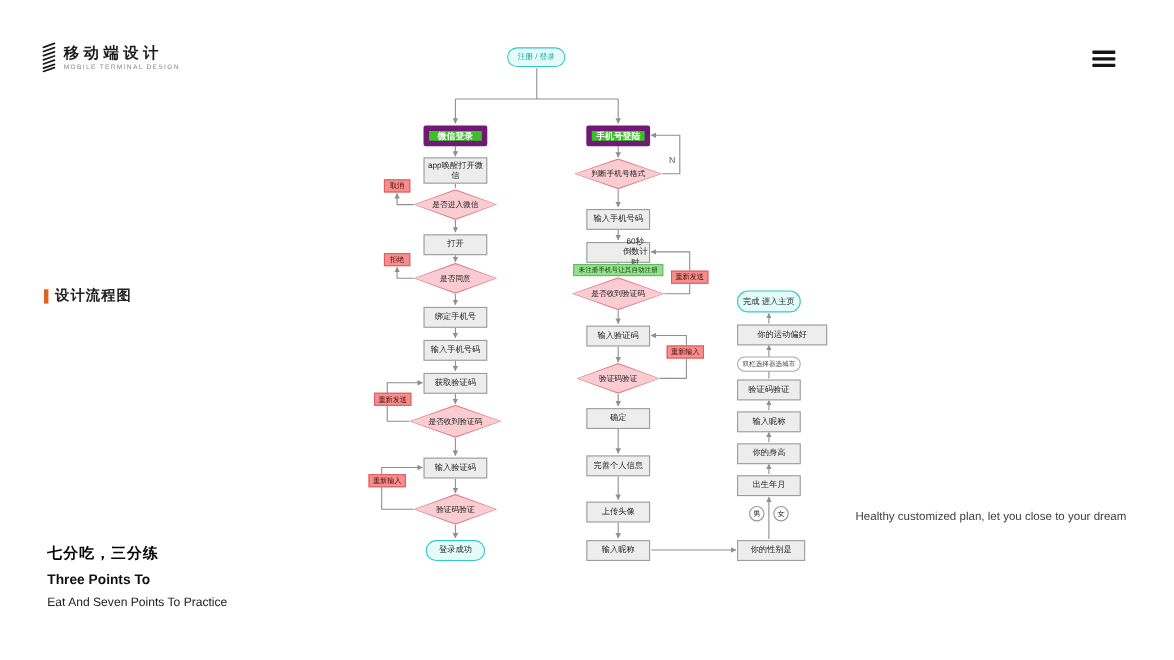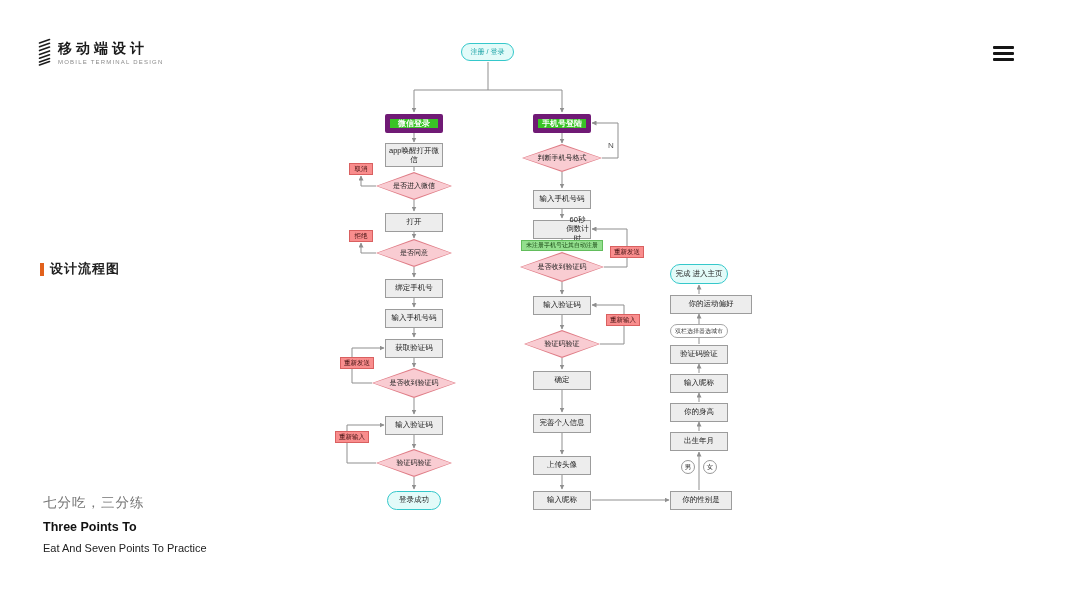--- a/index.html
+++ b/index.html
@@ -17,21 +17,21 @@
   .hamburger{position:absolute;left:993px;top:46px;width:21px;cursor:pointer;}
   .hamburger span{display:block;height:2.6px;background:#151515;border-radius:1px;margin-bottom:3.6px;}
 
   
   .section-label{position:absolute;left:40px;top:260px;display:flex;align-items:center;gap:6px;}
   .section-bar{width:4px;height:13px;background:#e2611c;}
   .section-text{font-size:13px;font-weight:bold;color:#222;letter-spacing:1px;white-space:nowrap;}
 
   
   .footer-left{position:absolute;left:43px;top:494px;}
-  .slogan-cn{font-size:13.5px;font-weight:normal;color:#737373;letter-spacing:1px;white-space:nowrap;}
+  .slogan-cn{font-size:13.5px;font-weight:bold;color:#000000;letter-spacing:1px;white-space:nowrap;}
   .slogan-en-bold{font-size:12.5px;font-weight:bold;color:#111;margin-top:8px;white-space:nowrap;}
   .slogan-en{font-size:11px;color:#222;margin-top:8px;white-space:nowrap;}
   .footer-right{position:absolute;right:43px;top:458px;text-align:right;}
   .big-ui{font-size:46px;font-weight:bold;color:#1d1d1d;line-height:1;letter-spacing:1px;}
   .tagline{font-size:12.5px;font-weight:bold;color:#111;margin-top:7px;letter-spacing:1px;white-space:nowrap;}
   .subtitle{font-size:10.5px;color:#3d3d3d;margin-top:6px;white-space:nowrap;}
 
   
   #edges{position:absolute;left:0;top:0;}
   .node{position:absolute;display:flex;align-items:center;justify-content:center;text-align:center;
@@ -205,15 +205,16 @@
       <div class="node node-process" style="left: 670px; top: 490.5px; width: 62px; height: 19px;">你的性别是</div>
     </div>
 
   <div class="footer-left">
     <div class="slogan-cn">七分吃，三分练</div>
     <div class="slogan-en-bold">Three Points To</div>
     <div class="slogan-en">Eat And Seven Points To Practice</div>
   </div>
 
   <div class="footer-right">
+    <div class="subtitle">Healthy customized plan, let you close to your dream</div>
   </div>
 
 </div>
 
 </body></html>

